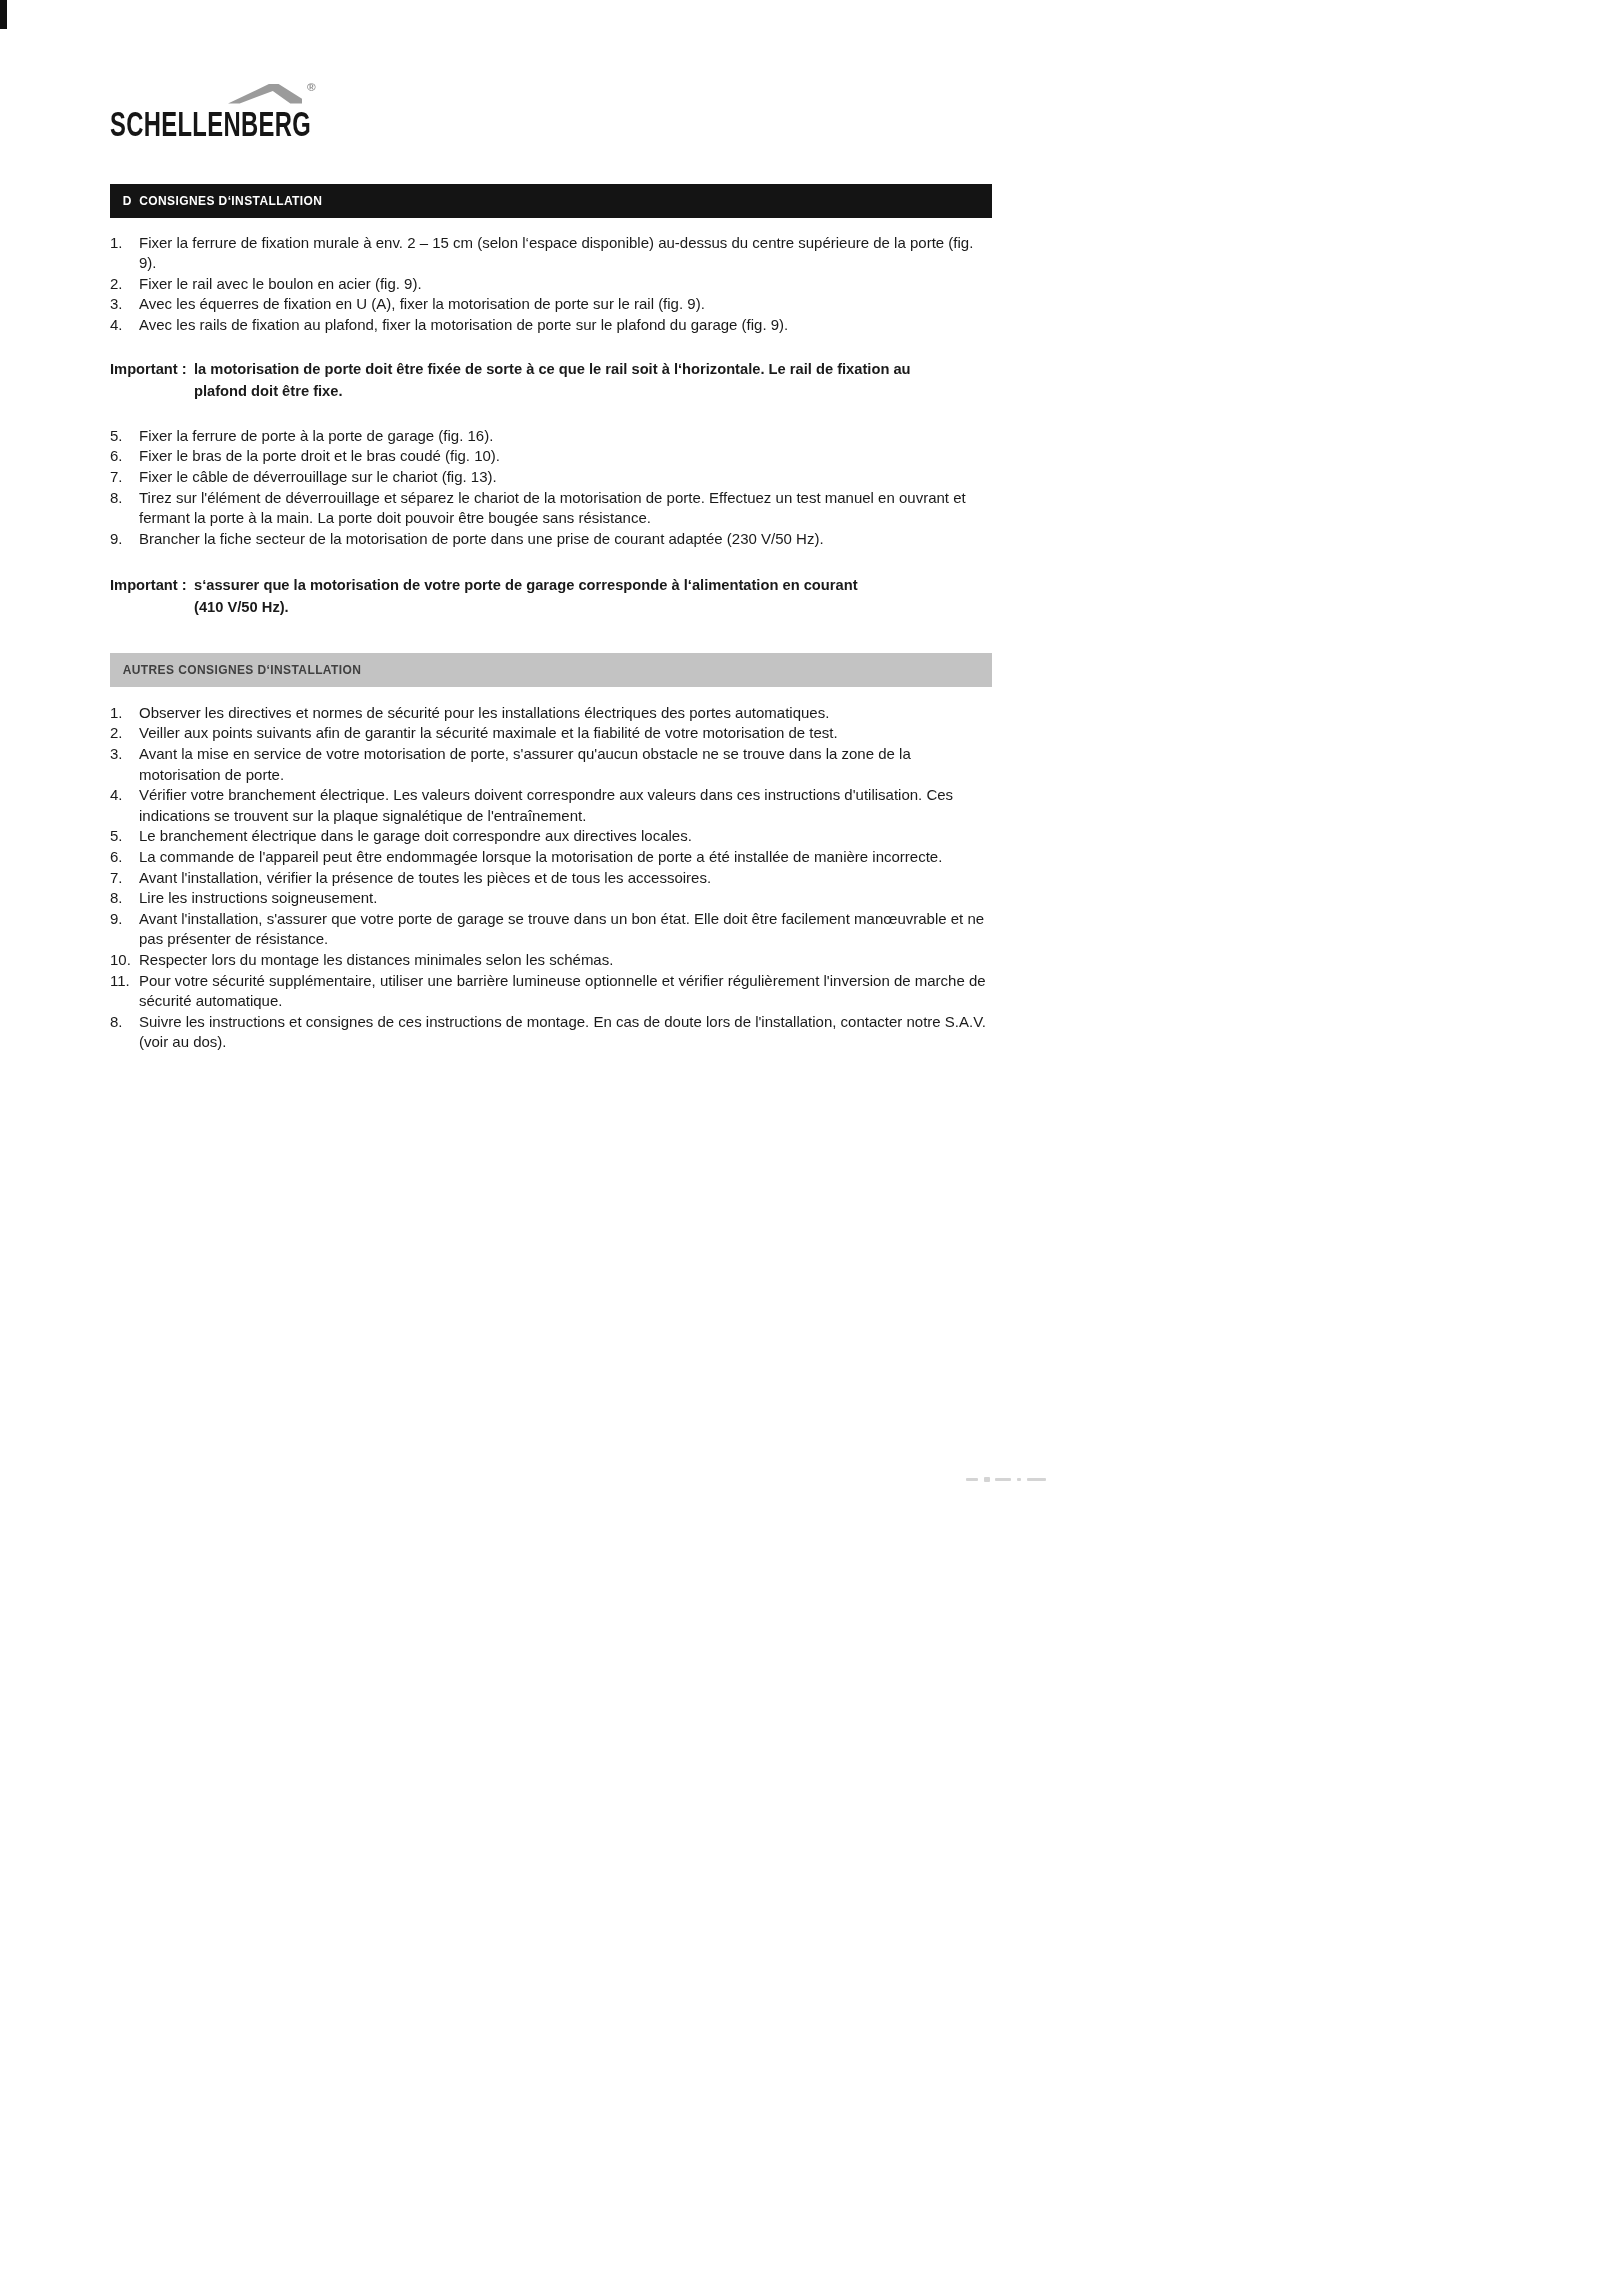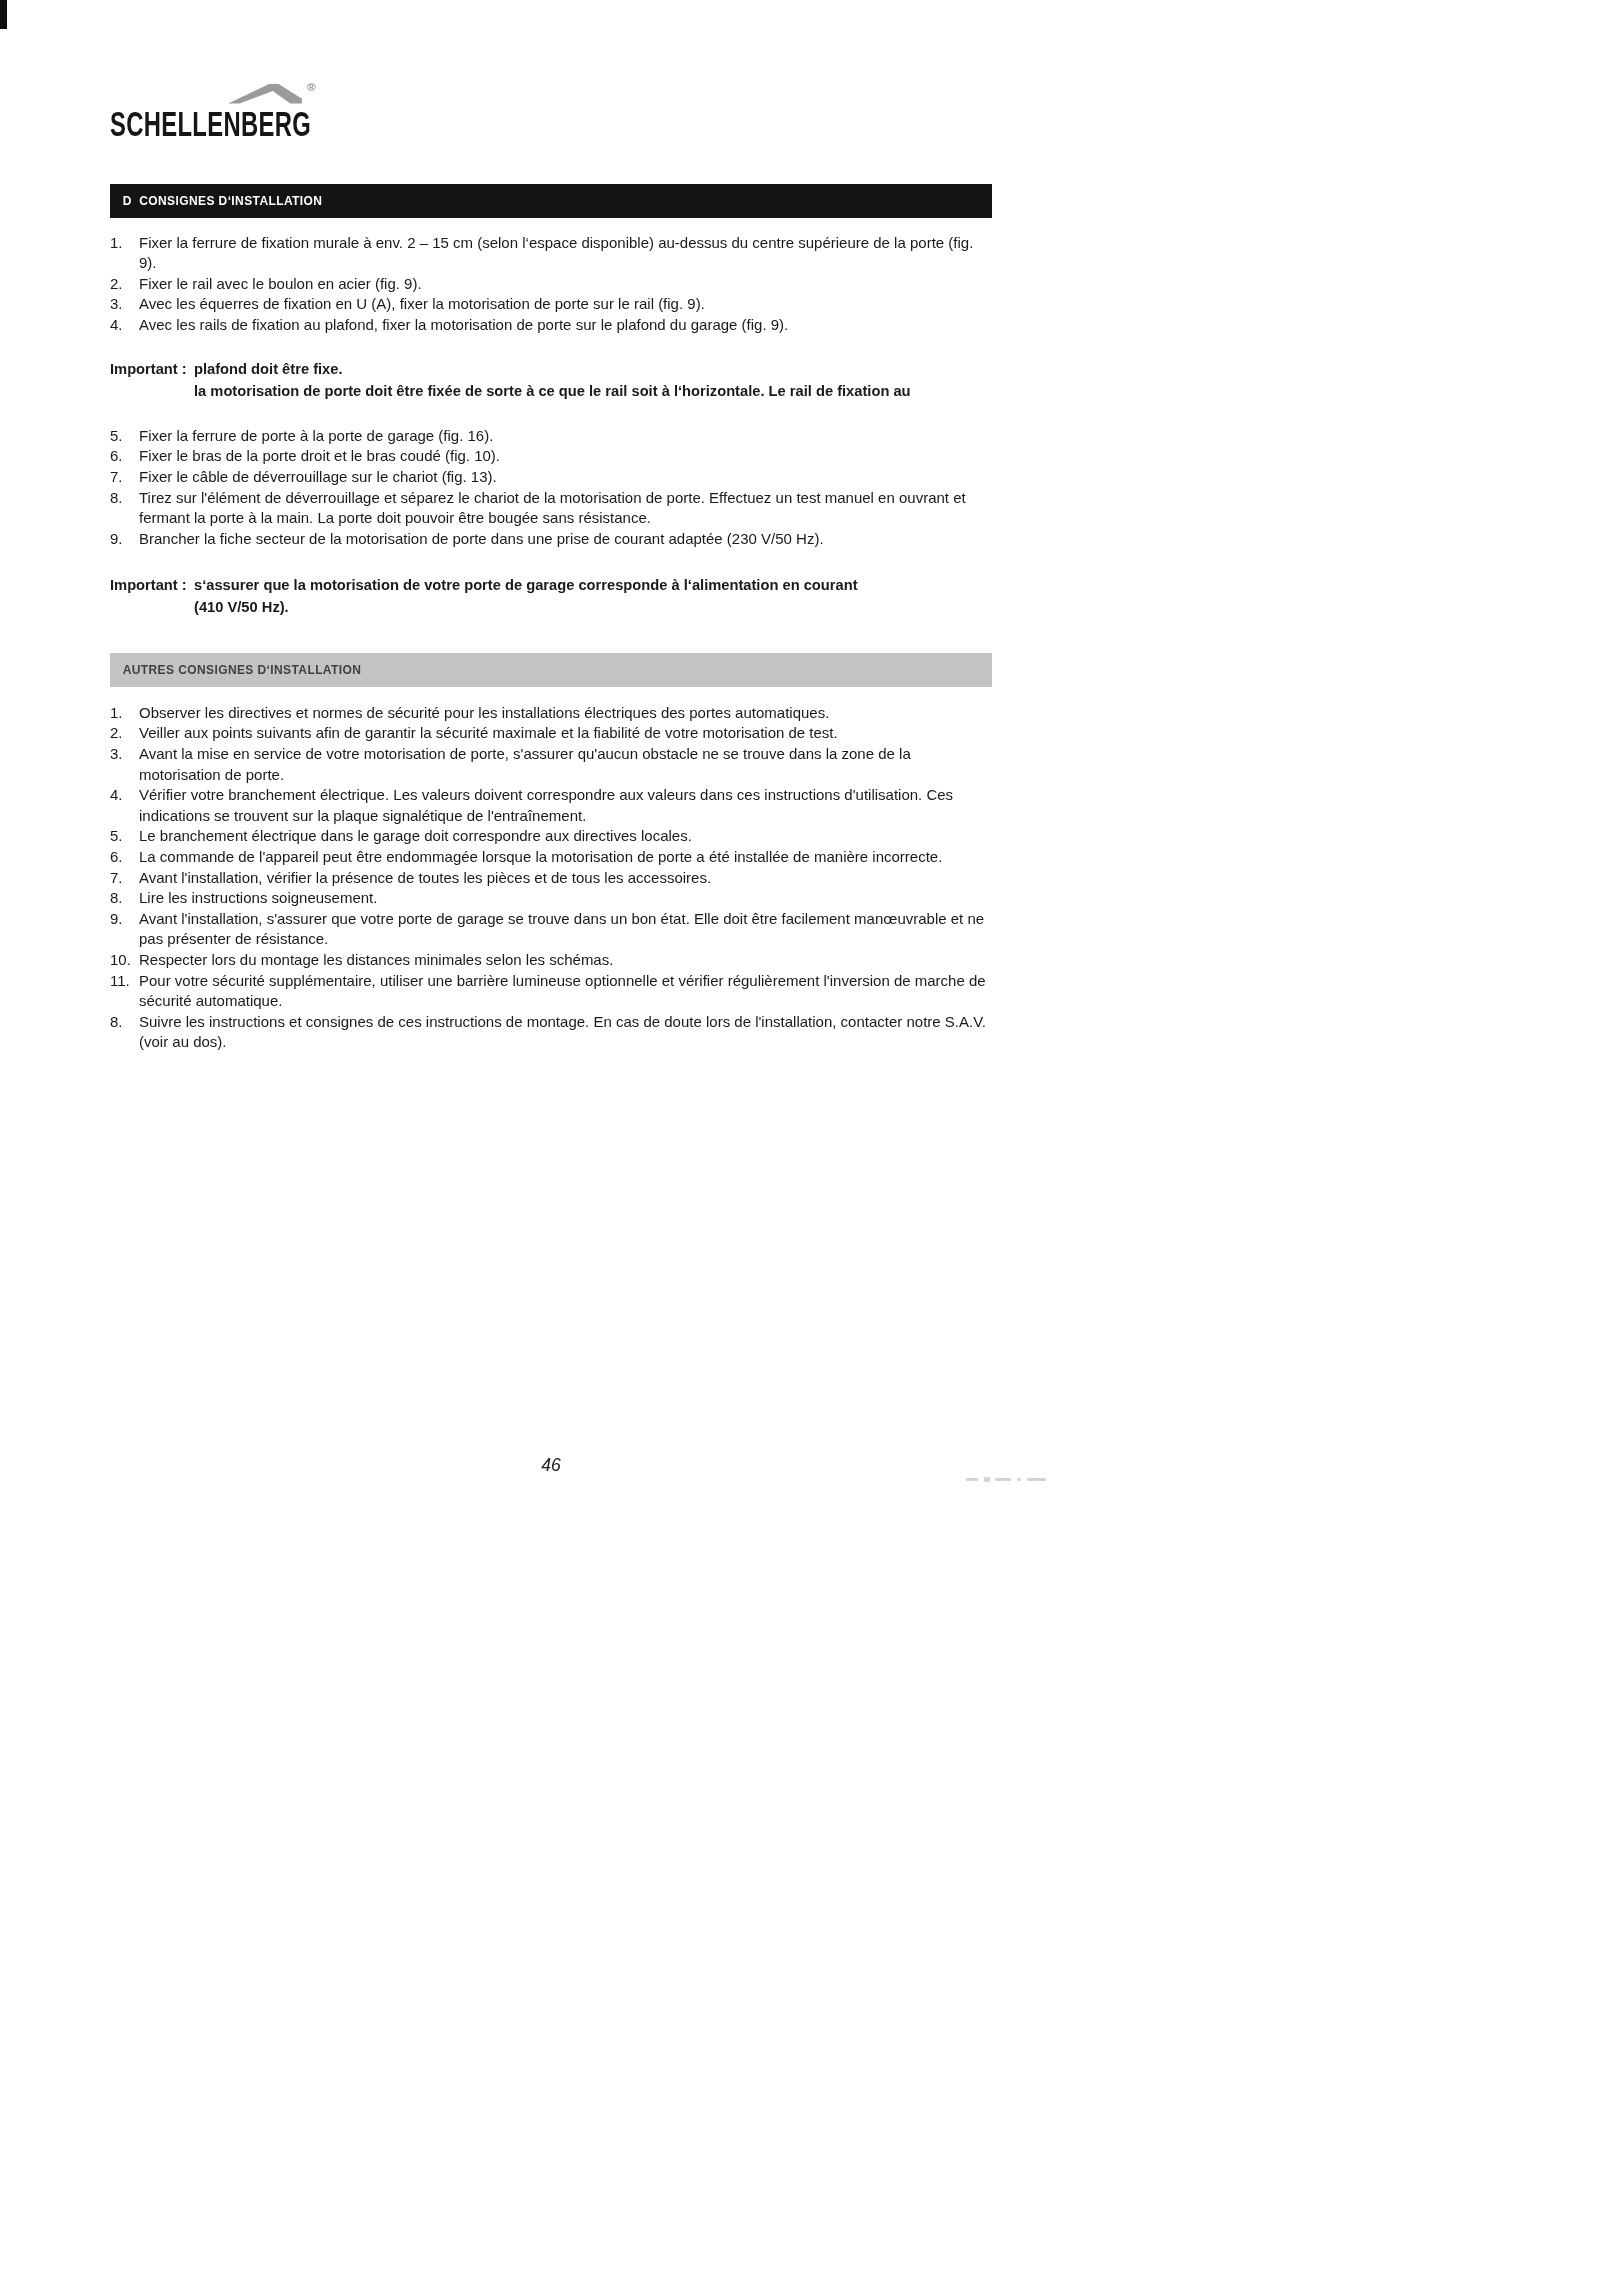--- a/index.html
+++ b/index.html
@@ -134,22 +134,22 @@
 
         <div class="step">
           <span class="step-num">4.</span>
           <span class="step-text">Avec les rails de fixation au plafond, fixer la motorisation de porte sur le plafond du garage (fig. 9).</span>
         </div>
       </div>
 
     <div class="important important-1">
       <span class="imp-label">Important :</span>
       <span>
+        <div class="imp-line">la motorisation de porte doit être fixée de sorte à ce que le rail soit à l‘horizontale. Le rail de fixation au</div>
         <div class="imp-line">plafond doit être fixe.</div>
-        <div class="imp-line">la motorisation de porte doit être fixée de sorte à ce que le rail soit à l‘horizontale. Le rail de fixation au</div>
       </span>
     </div>
 
     <div class="steps steps-b">
 
         <div class="step">
           <span class="step-num">5.</span>
           <span class="step-text">Fixer la ferrure de porte à la porte de garage (fig. 16).</span>
         </div>
 
@@ -242,21 +242,20 @@
         </div>
 
         <div class="step">
           <span class="step-num">8.</span>
           <span class="step-text">Suivre les instructions et consignes de ces instructions de montage. En cas de doute lors de l'installation, contacter notre S.A.V. (voir au dos).</span>
         </div>
       </div>
 
   </div>
 
-  <div class="page-number">46</div>
 
   <div class="artifact-bottom">
     <i class="ab1"></i>
       <i class="ab2"></i>
       <i class="ab3"></i>
       <i class="ab4"></i>
       <i class="ab5"></i>
   </div>
 
 </div>

